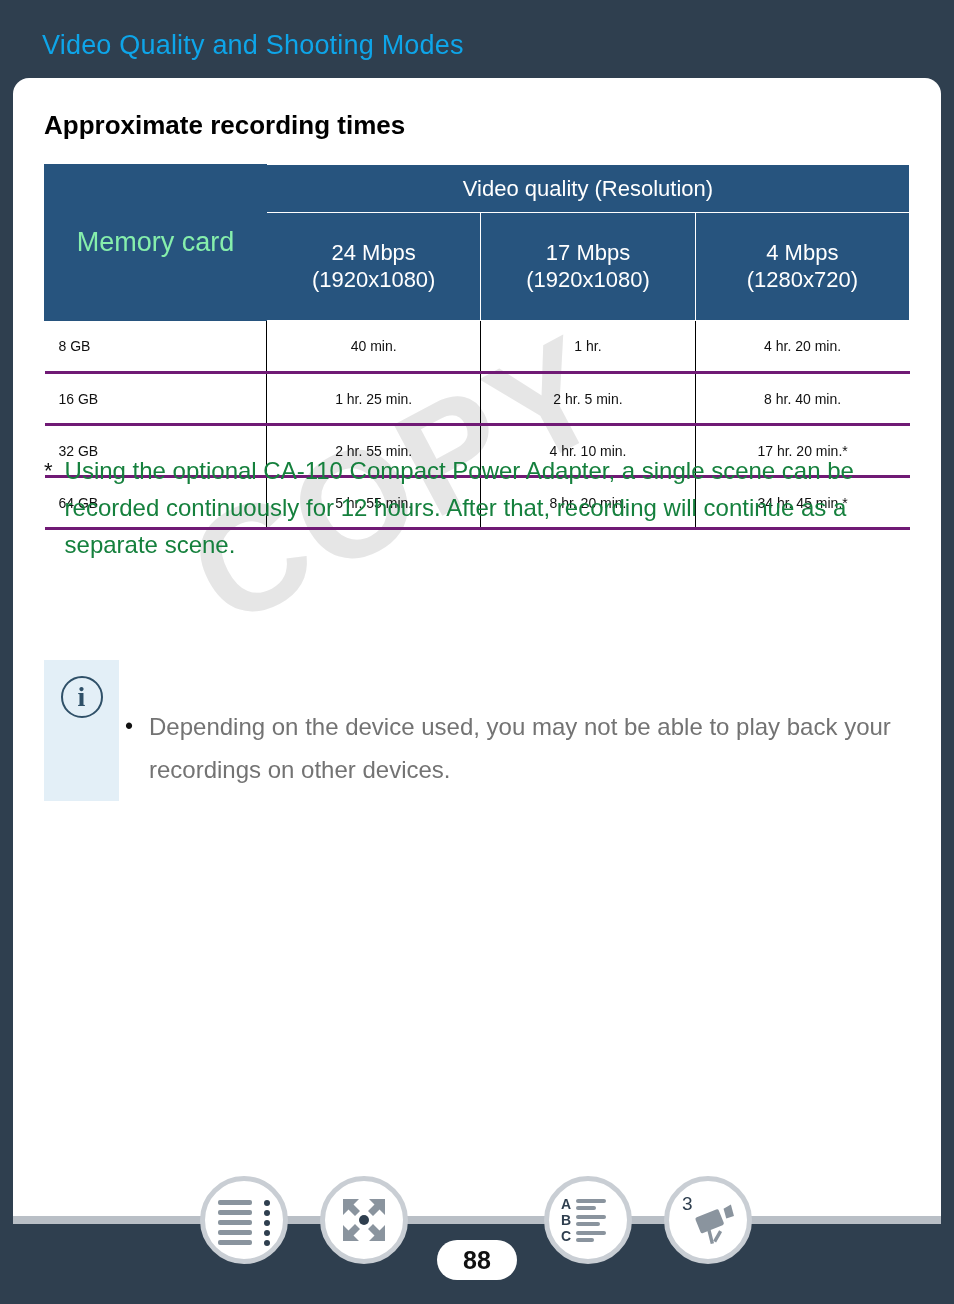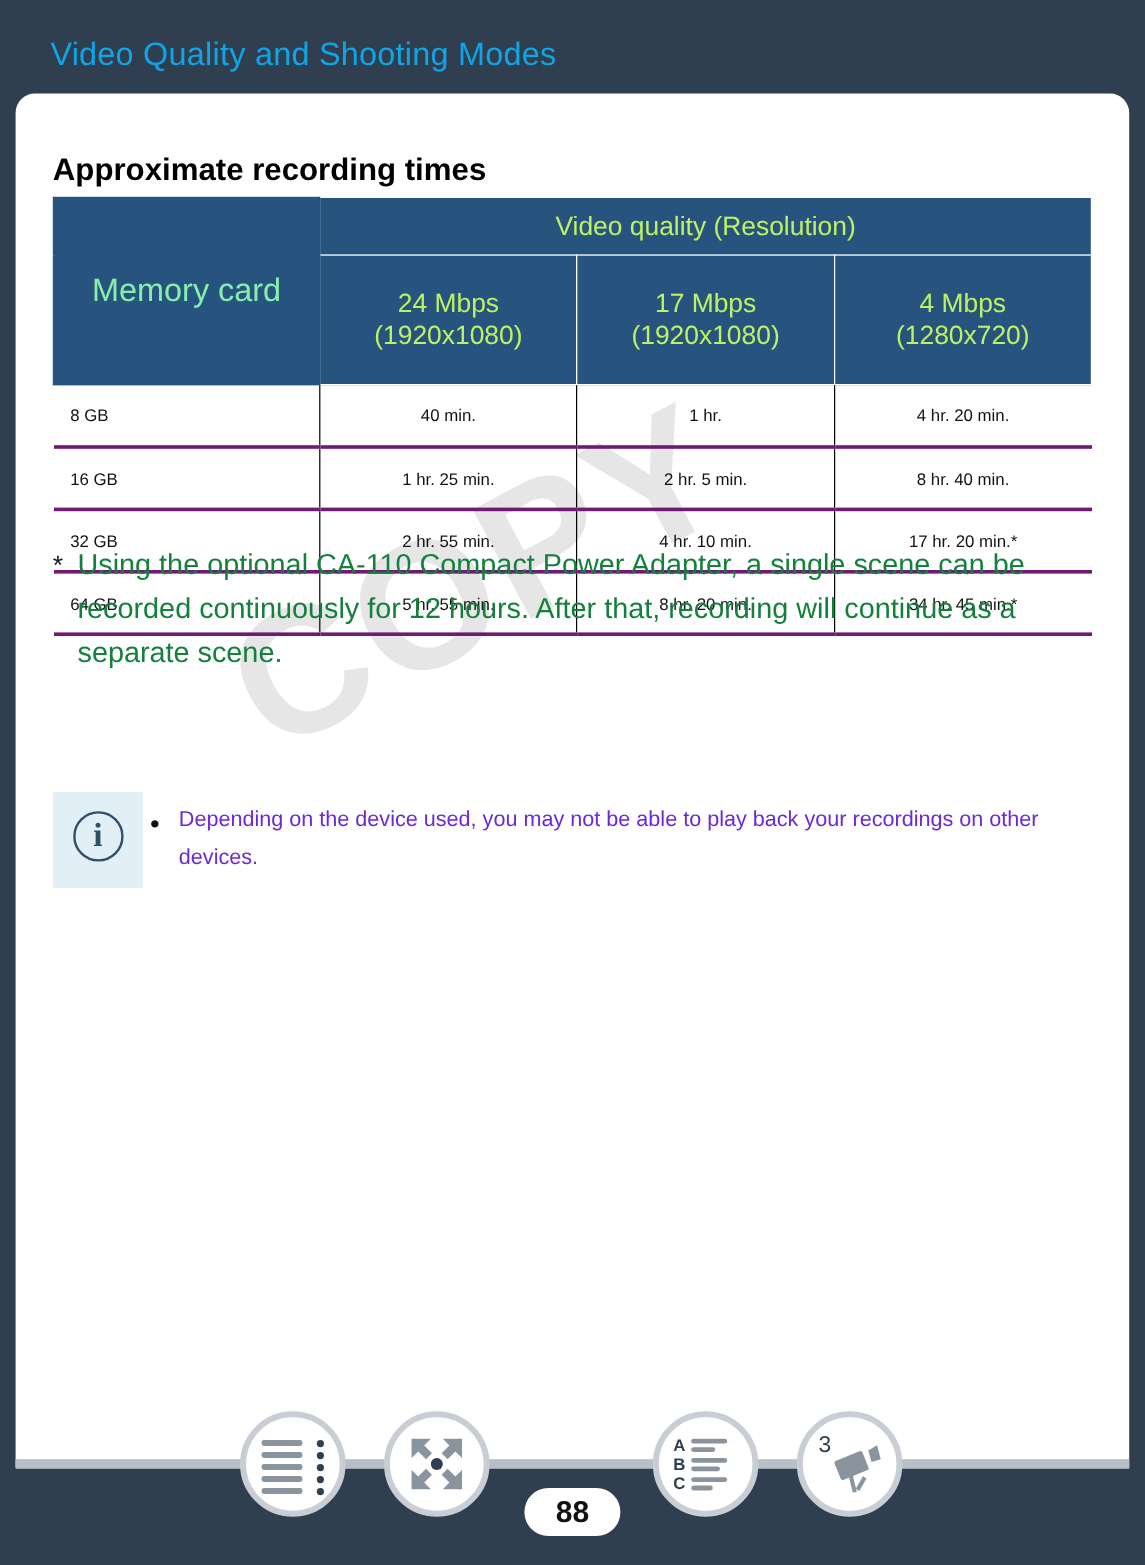--- a/index.html
+++ b/index.html
@@ -46,42 +46,42 @@
     letter-spacing: 4px;
     pointer-events: none;
     z-index: 1;
     font-family: "Liberation Sans", sans-serif;
   }
 
   .card-inner { position: relative; z-index: 2; }
 
   .section-title {
     position: absolute;
-    left: 31px; top: 48px;
+    left: 31px; top: 32px;
     font-size: 26px;
     font-weight: bold;
     color: #000000;
     white-space: nowrap;
   }
 
   
   .rec-table {
     position: absolute;
     left: 31px; top: 86px;
     width: 866px;
     border-collapse: collapse;
     table-layout: fixed;
   }
   .rec-table td, .rec-table th {
     padding: 0;
     font-weight: normal;
   }
   .th-blue {
     background: #27547e;
-    color: #bef264;
+    color: #ffffff;
     font-size: 22px;
     text-align: center;
     vertical-align: middle;
     border: 1px solid #ffffff;
   }
   .th-memory {
     background: #27547e;
     color: #86efac;
     font-size: 27px;
     text-align: center;
@@ -158,24 +158,25 @@
     line-height: 1;
   }
   .note-body {
     flex: 1 1 auto;
     padding: 6px 0 10px 0;
   }
   .note-list { list-style: none; }
   .note-list li {
     position: relative;
     padding-left: 30px;
-    font-size: 18px;
+    font-size: 24px;
     line-height: 1.78;
-    color: #6d28d9;
+    color: #737373;
     margin-bottom: 14px;
+    margin-top: 40px;
   }
   .note-list li:last-child { margin-bottom: 0; }
   .note-list li::before {
     content: "\2022";
     position: absolute;
     left: 6px; top: 0;
     font-size: 23px;
     color: #111;
   }
 

